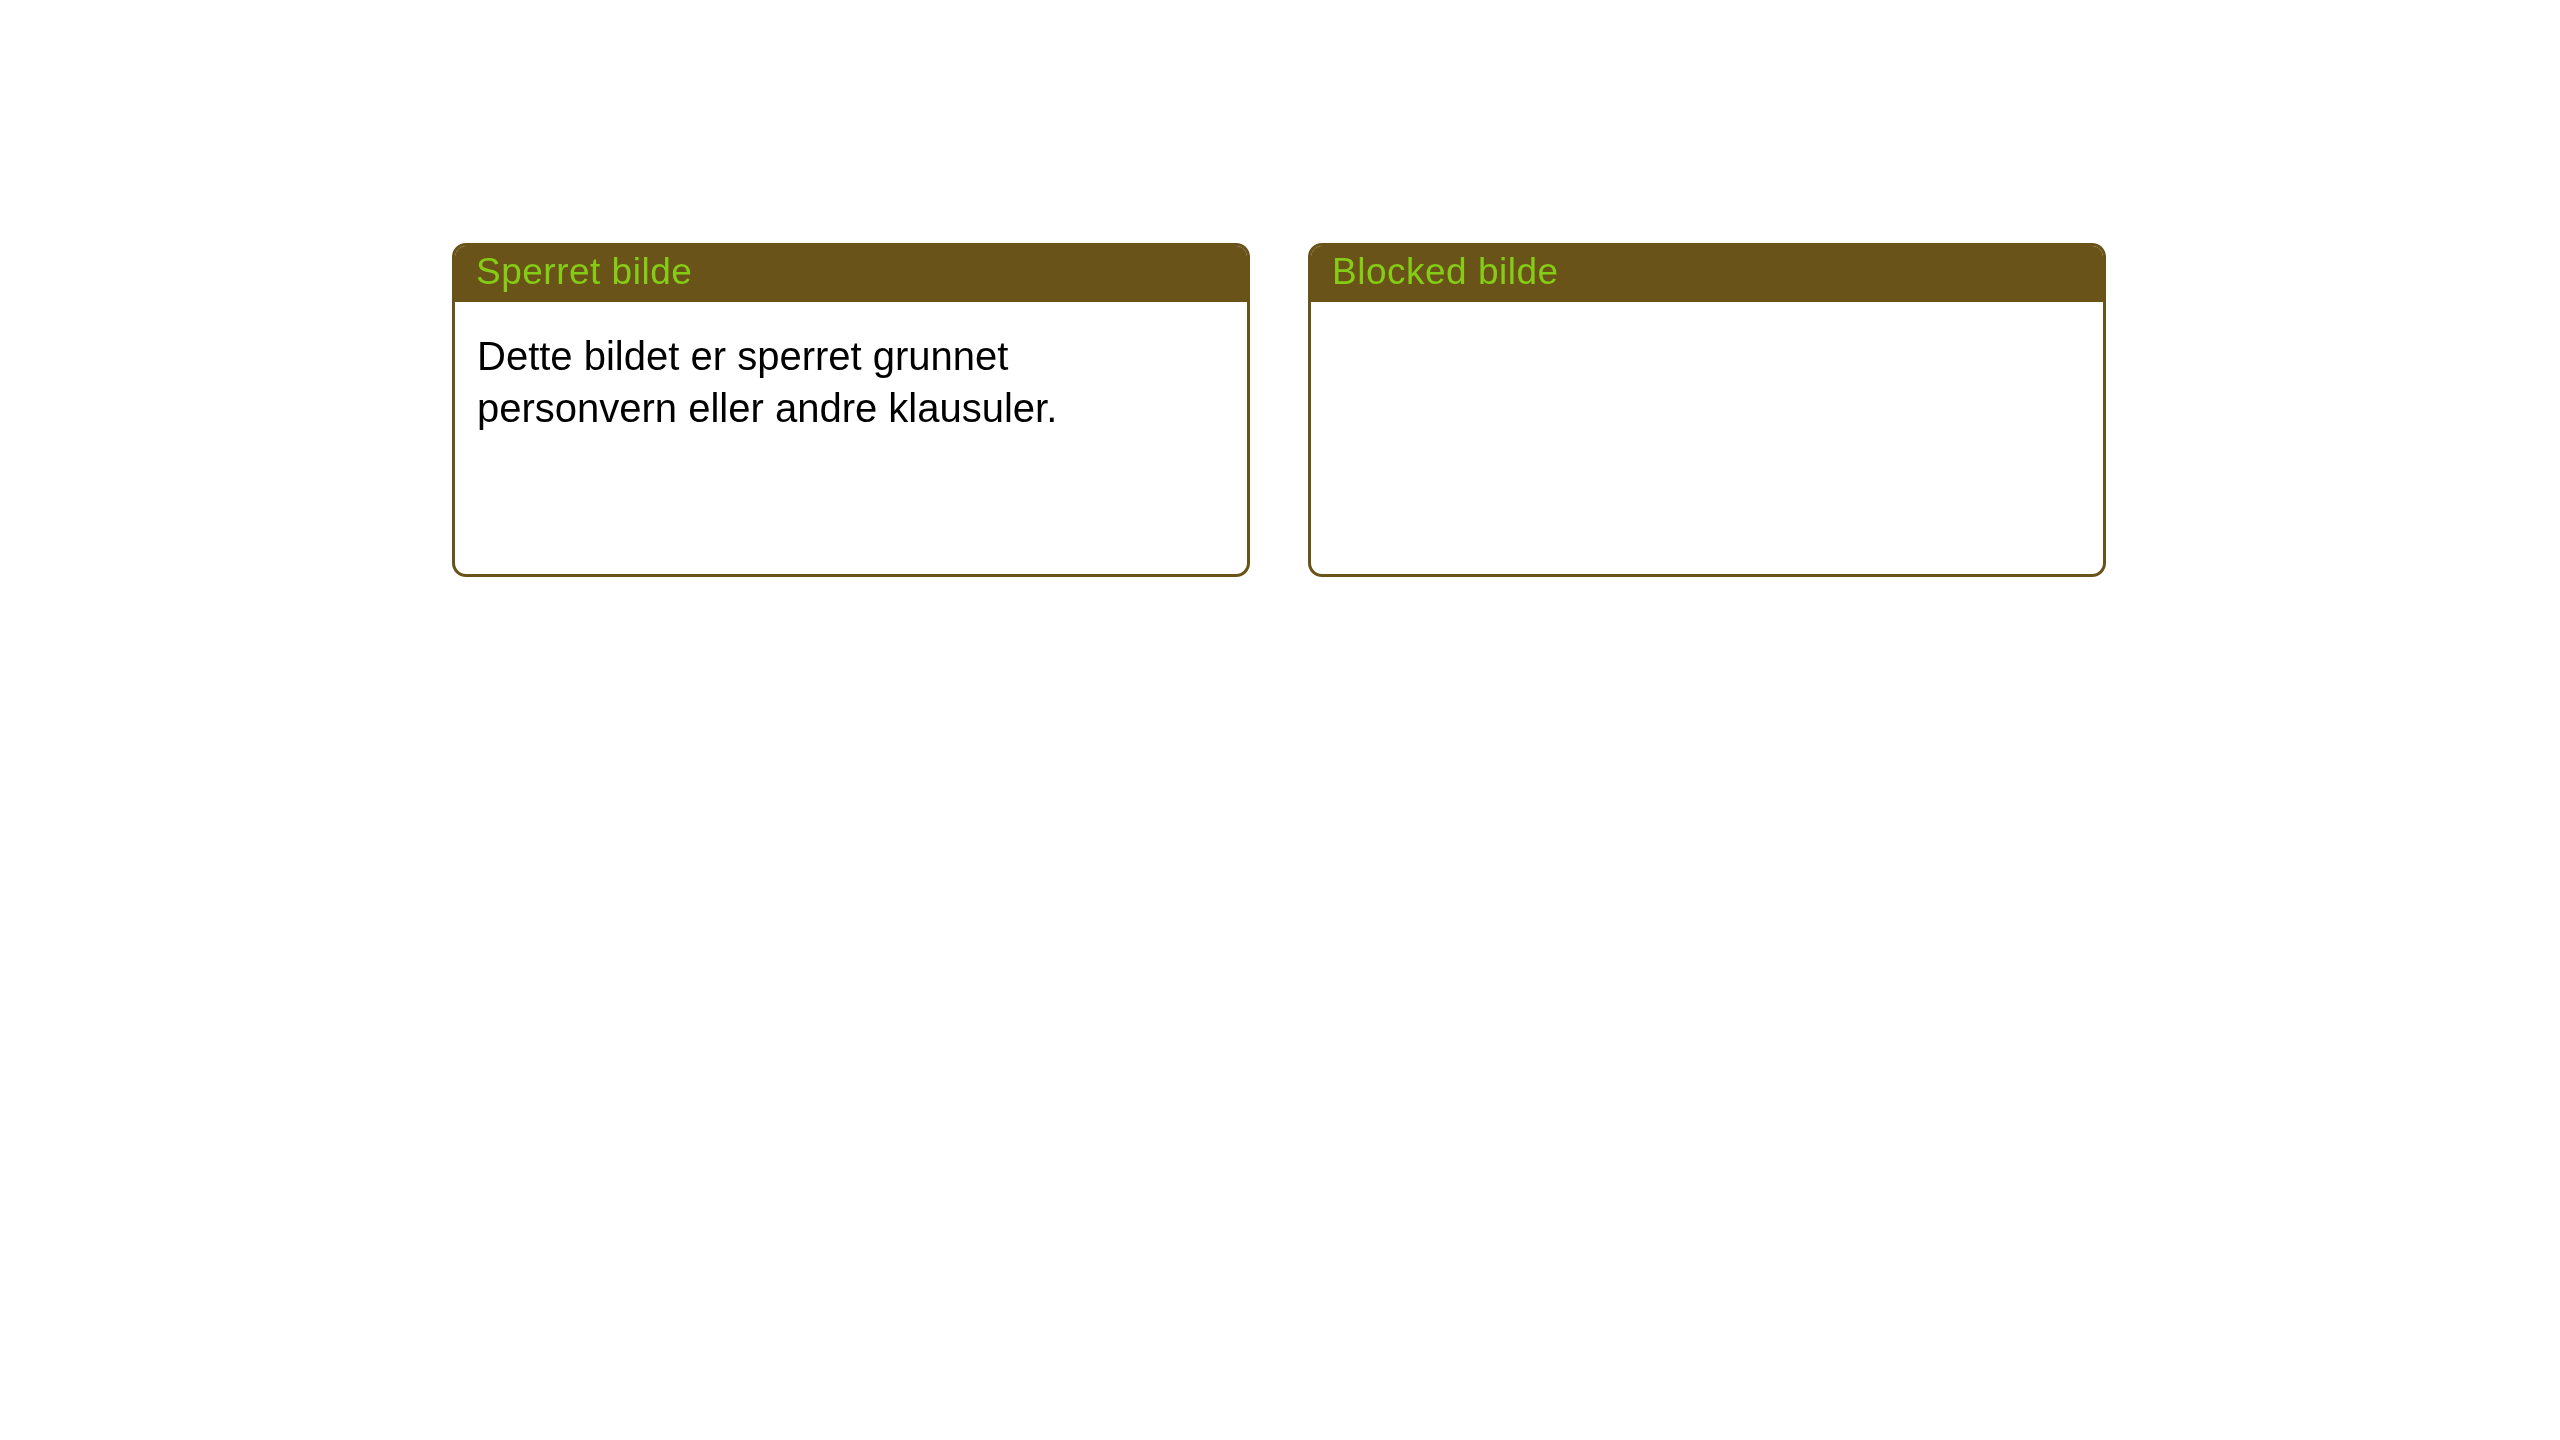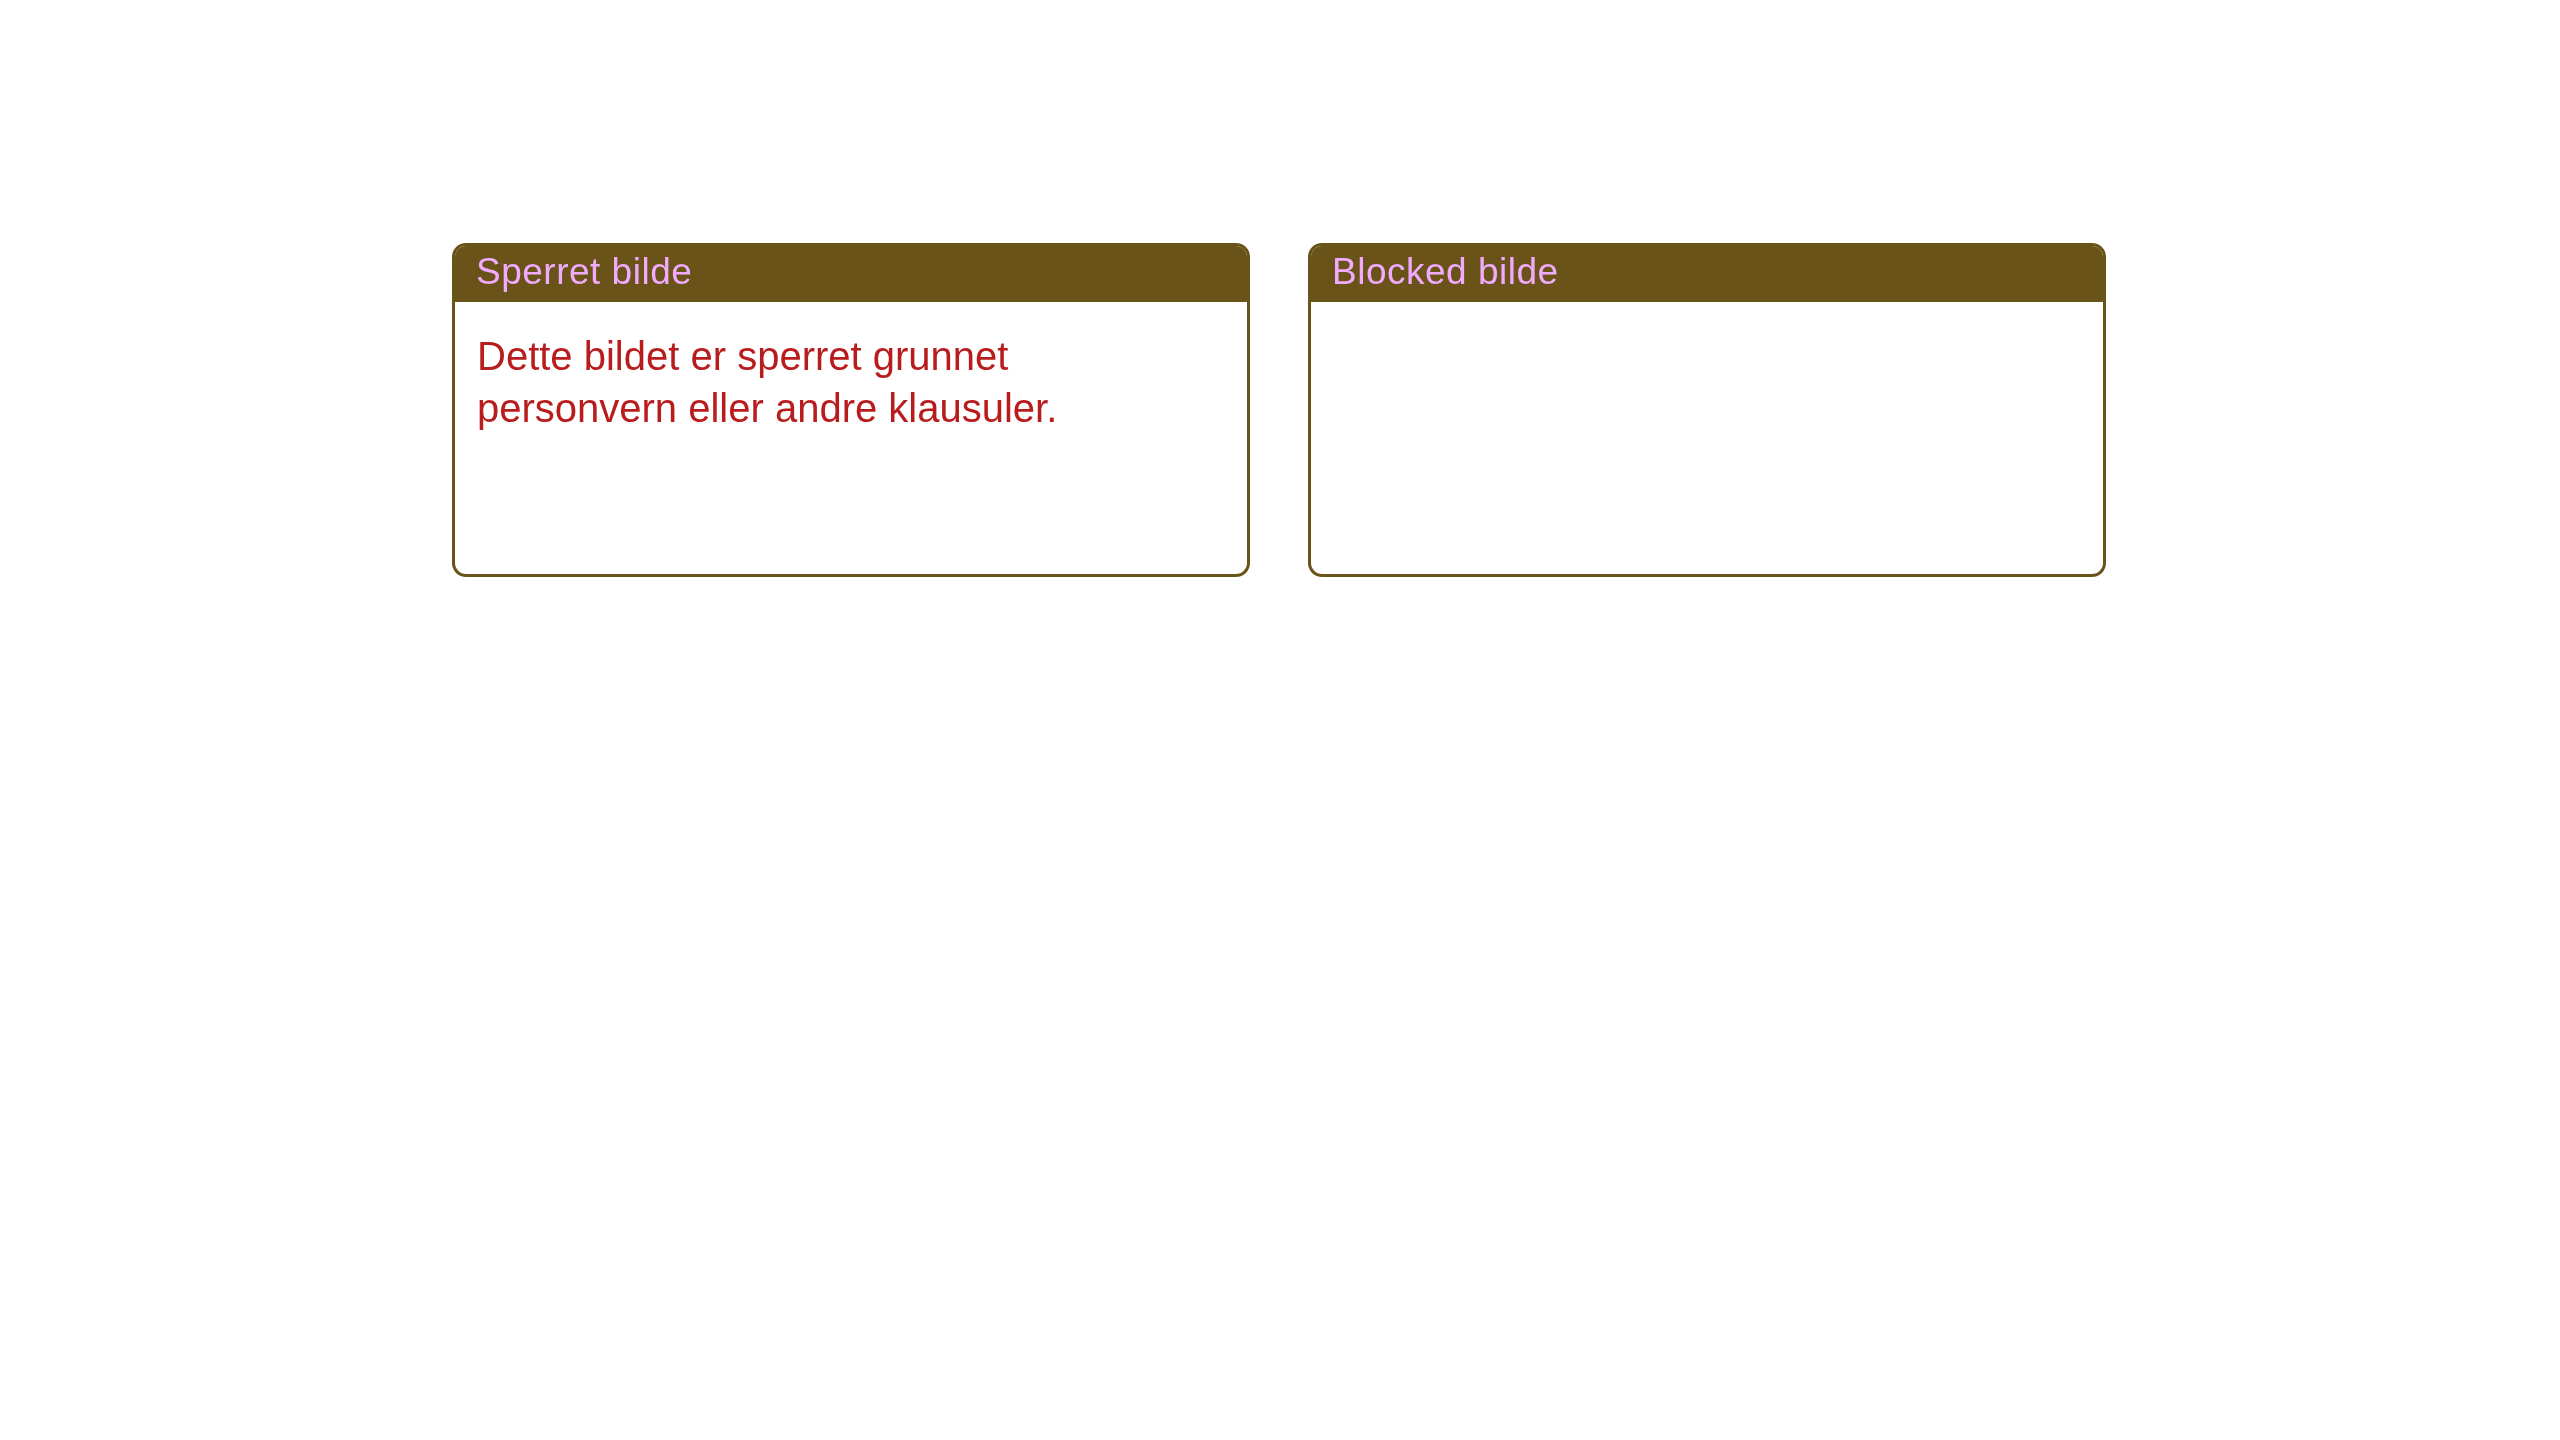--- a/index.html
+++ b/index.html
@@ -31,32 +31,32 @@
     height: 57px;
     background: #695318;
     display: flex;
     align-items: center;
     padding: 0 22px;
     margin: -1px -1px 0 -1px; 
     border-top-left-radius: 11px;
     border-top-right-radius: 11px;
   }
   .card-title {
-    color: #f0abfc;
+    color: #84cc16;
     font-size: 37px;
     line-height: 1;
     letter-spacing: 0.5px;
     white-space: nowrap;
     padding-bottom: 4px;
   }
   .card-body {
     padding: 28px 22px 0 22px;
   }
   .card-body-text {
-    color: #b91c1c;
+    color: #000000;
     font-size: 40px;
     line-height: 52px;
     white-space: pre-line;
   }
 </style>
 </head>
 <body>
 
 <div class="notice-card card-1">
   <div class="card-header">

